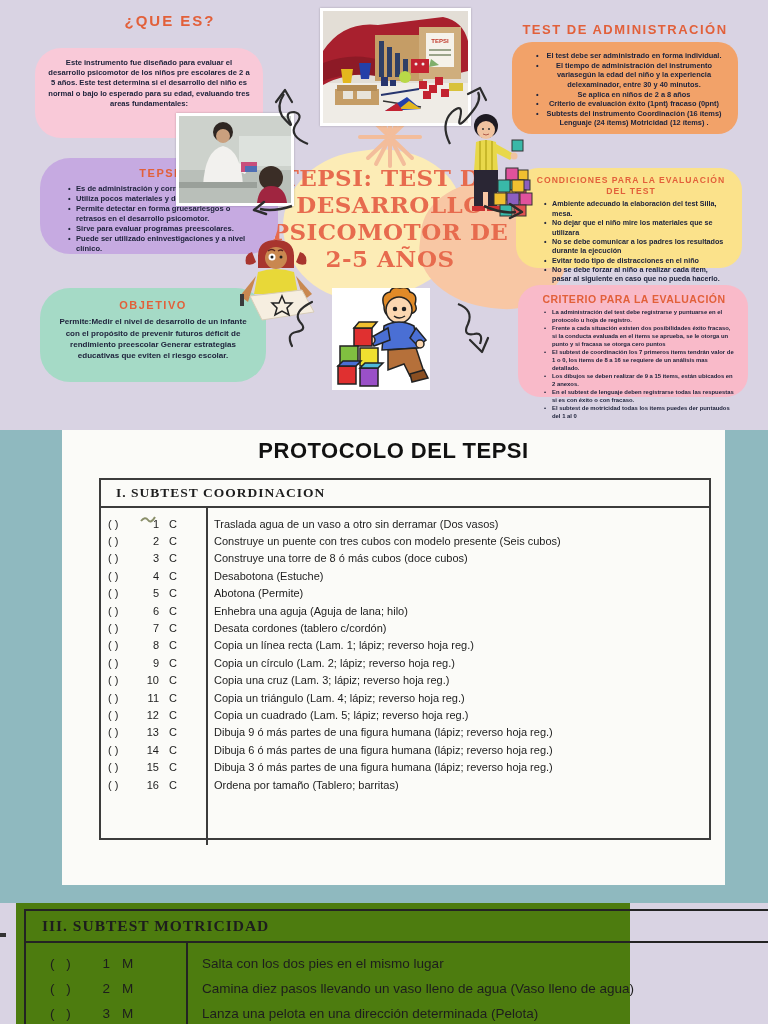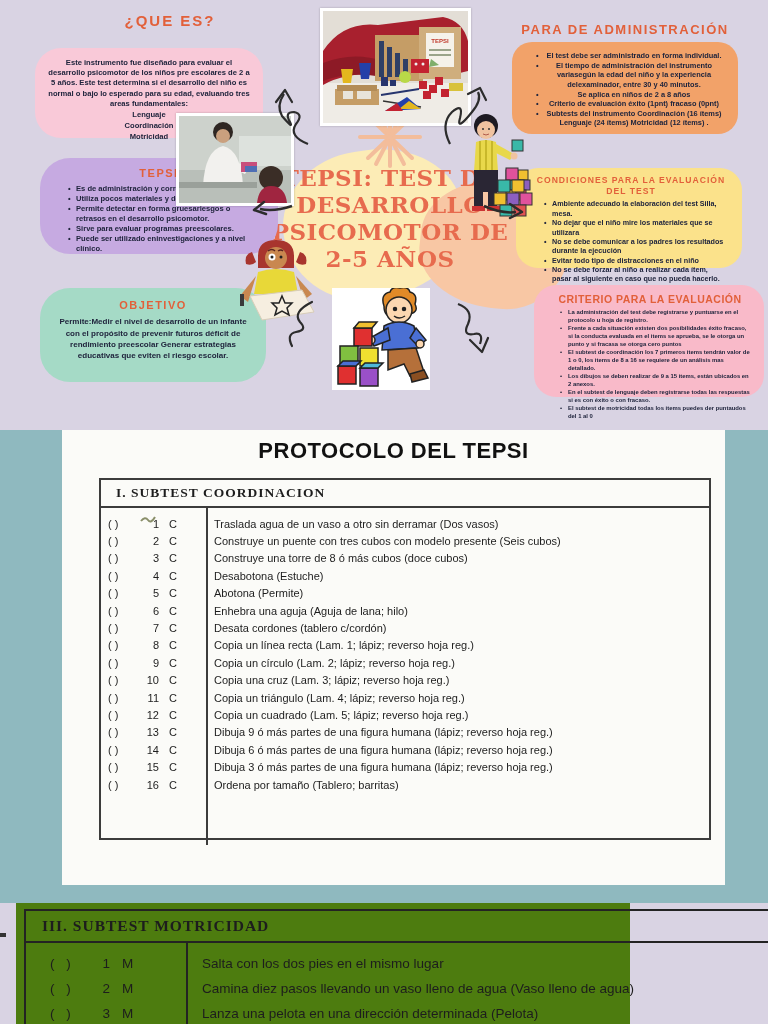--- a/index.html
+++ b/index.html
@@ -35,21 +35,21 @@
   .yellow-box{left:516px;top:168px;width:226px;height:100px;background:#fbe28b;border-radius:22px;
     padding:7px 10px 7px 14px;font-size:7.2px;line-height:1.3;}
   .yellow-box .b-title{font-size:8.6px;line-height:1.25;letter-spacing:1px;}
   .yellow-box li{text-align:left;}
 
   .mint-box{left:40px;top:288px;width:226px;height:94px;background:#a5dac6;border-radius:30px;
     padding:10px 14px;font-size:8px;font-weight:bold;text-align:center;line-height:1.4;}
   .mint-box .b-title{font-size:11px;}
 
   .pink2-box{left:518px;top:285px;width:230px;height:112px;background:#f9bac9;border-radius:22px;
-    padding:7px 10px 7px 12px;font-size:5.9px;line-height:1.35;margin-left:16px;}
+    padding:7px 10px 7px 12px;font-size:5.9px;line-height:1.35;}
   .pink2-box .b-title{font-size:10.5px;letter-spacing:0.5px;}
   .pink2-box li{text-align:left;font-weight:bold;}
 
   .blob{position:absolute;z-index:1;}
   .blob-yellow{left:283px;top:150px;width:180px;height:148px;background:#fcecb6;
     border-radius:48% 52% 55% 45% / 52% 48% 46% 54%;transform:rotate(-8deg);}
   .blob-peach{left:420px;top:182px;width:150px;height:126px;background:#f8c7a4;
     border-radius:52% 48% 45% 55% / 48% 52% 54% 46%;transform:rotate(6deg);}
   .center-title{position:absolute;left:268px;top:164px;width:244px;z-index:3;
     font-family:"DejaVu Serif","Liberation Serif",serif;font-weight:bold;
@@ -124,26 +124,20 @@
         <line x1="50" y1="33" x2="36" y2="60"></line>
           <line x1="50" y1="33" x2="64" y2="60"></line>
       </g>
     </svg>
 
     <div class="center-title">TEPSI: TEST DE DESARROLLO PSICOMOTOR DE 2-5 AÑOS</div>
 
     <h2 class="sec-title que-es-title">¿QUE ES?</h2>
     <div class="box pink-box">
       <span>Este instrumento fue diseñado para evaluar el desarrollo psicomotor de los niños pre escolares de 2 a 5 años. Este test determina si el desarrollo del niño es normal o bajo lo esperado para su edad, evaluando tres areas fundamentales:</span>
-      <div>
-
-      <div class="area-line">Lenguaje</div>
-          <div class="area-line">Coordinación</div>
-          <div class="area-line">Motricidad</div>
-        </div>
     </div>
 
     <svg class="illu photo-frame" style="left:320px;top:8px" width="145" height="112" viewBox="0 0 145 112">
       <rect width="145" height="112" fill="#e3ded6"></rect>
       <rect y="72" width="145" height="40" fill="#efece6"></rect>
       <path d="M0,40 Q20,10 55,14 L120,6 Q140,10 145,30 L145,60 Q110,70 60,62 Q20,62 0,74 Z" fill="#a8202e"></path>
       <path d="M0,52 Q30,40 60,50 L60,66 Q25,60 0,70 Z" fill="#8d1a26"></path>
       <rect x="52" y="24" width="48" height="46" fill="#c59d66"></rect>
       <rect x="56" y="30" width="5" height="36" fill="#2e3f66"></rect>
         <rect x="64" y="36" width="5" height="30" fill="#2e3f66"></rect>
@@ -175,21 +169,21 @@
           <rect x="118" y="78" width="8" height="8"></rect>
       </g>
       <rect x="126" y="72" width="14" height="8" fill="#d8c23a"></rect>
       <line x1="58" y1="84" x2="96" y2="78" stroke="#27356e" stroke-width="2"></line>
       <line x1="60" y1="90" x2="98" y2="96" stroke="#333" stroke-width="1.5"></line>
       <path d="M62,100 l22,-14 l14,12 z" fill="#2440a8"></path>
       <path d="M76,98 l10,-8 l12,8 z" fill="#e3b71e"></path>
       <path d="M62,100 l12,-8 l6,8 z" fill="#c32230"></path>
     </svg>
 
-    <h2 class="sec-title tipo-title">PARA DE ADMINISTRACIÓN</h2>
+    <h2 class="sec-title tipo-title">TEST DE ADMINISTRACIÓN</h2>
     <div class="box orange-box">
       <ul>
 
       <li>El test debe ser administrado en forma individual.</li>
           <li>El tiempo de administración del instrumento variasegún la edad del niño y la experiencia delexaminador, entre 30 y 40 minutos.</li>
           <li>Se aplica en niños de 2 a 8 años</li>
           <li>Criterio de evaluación éxito (1pnt) fracaso (0pnt)</li>
           <li>Subtests del instrumento Coordinación (16 ítems) Lenguaje (24 ítems) Motricidad (12 ítems) .</li>
         </ul>
     </div>

